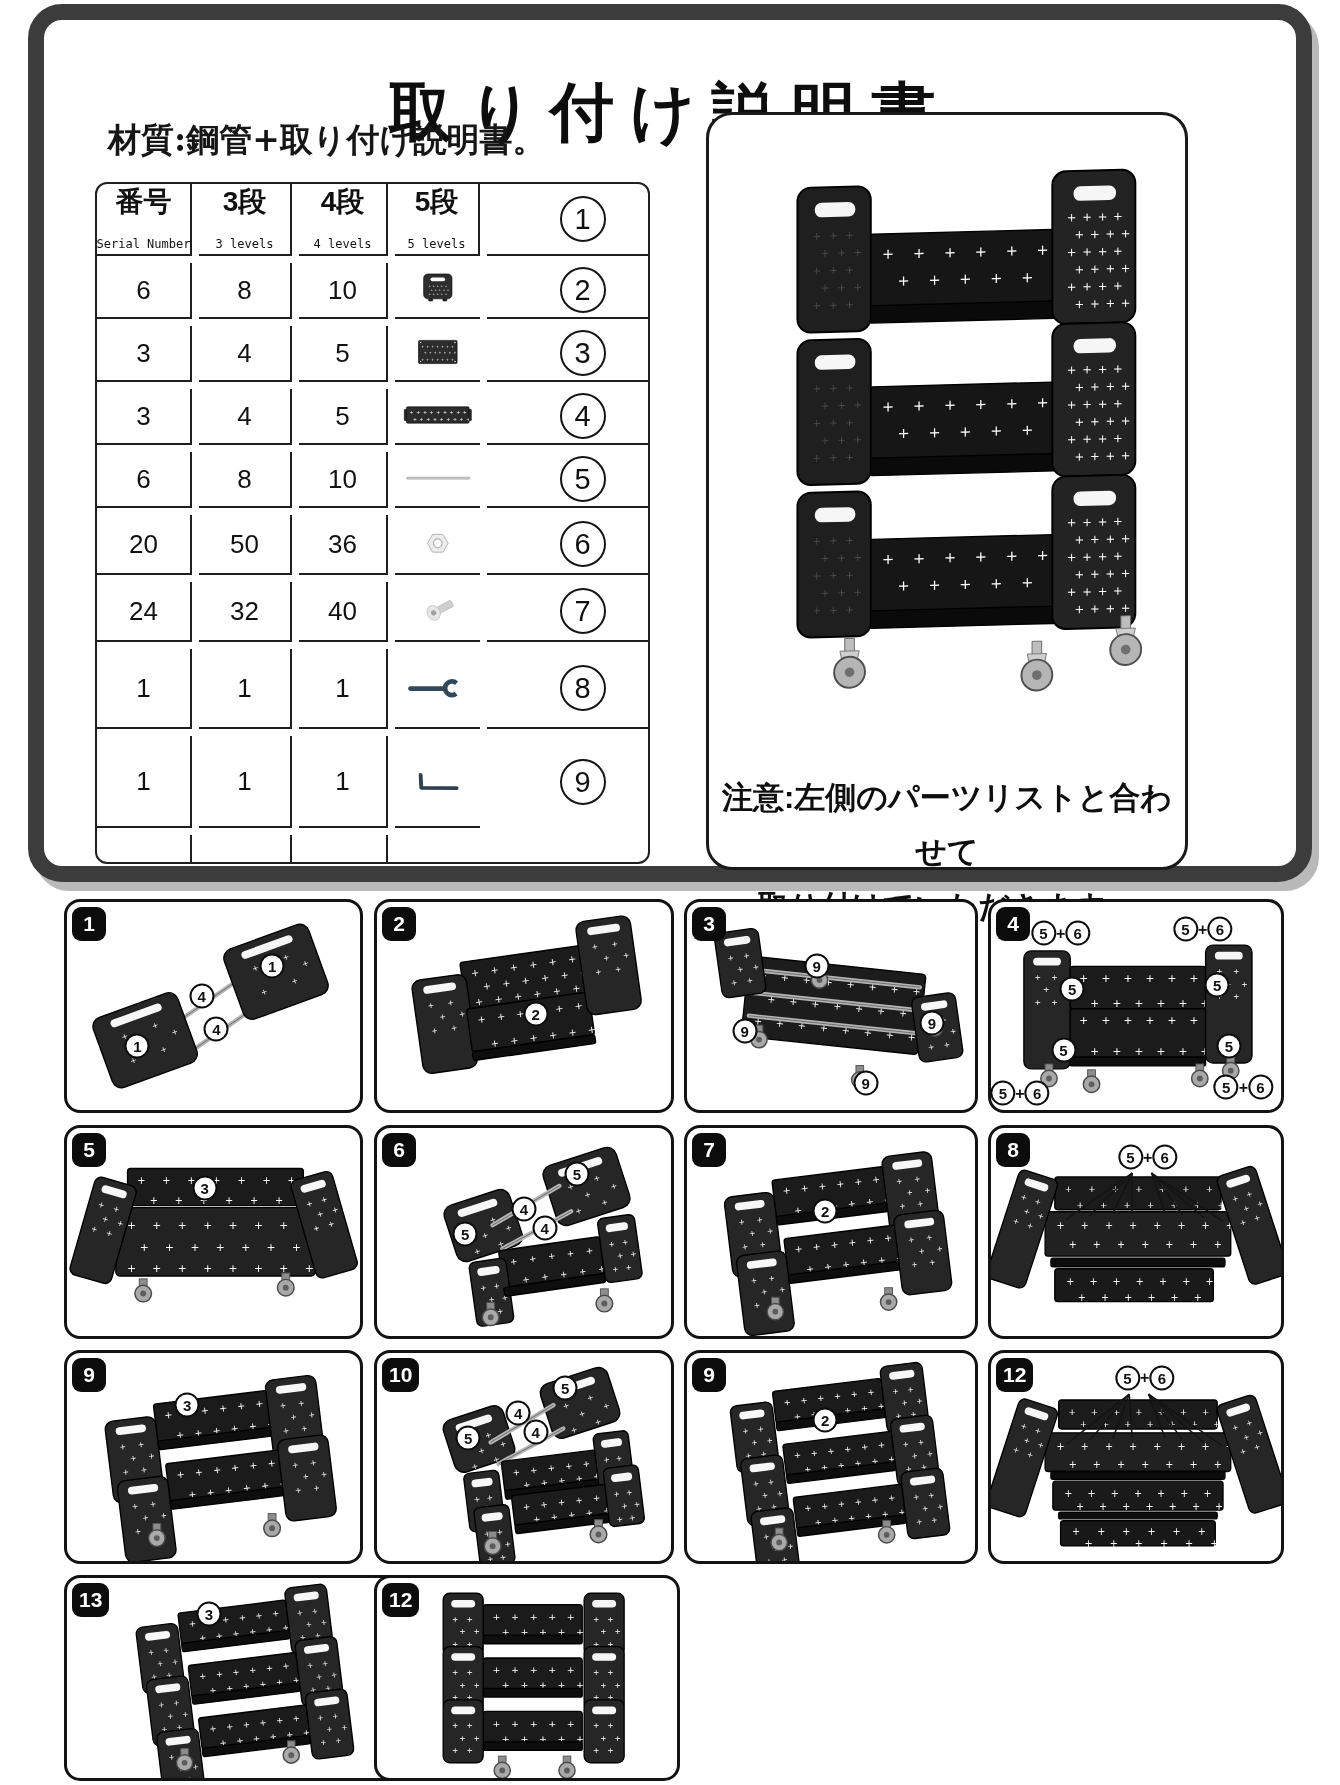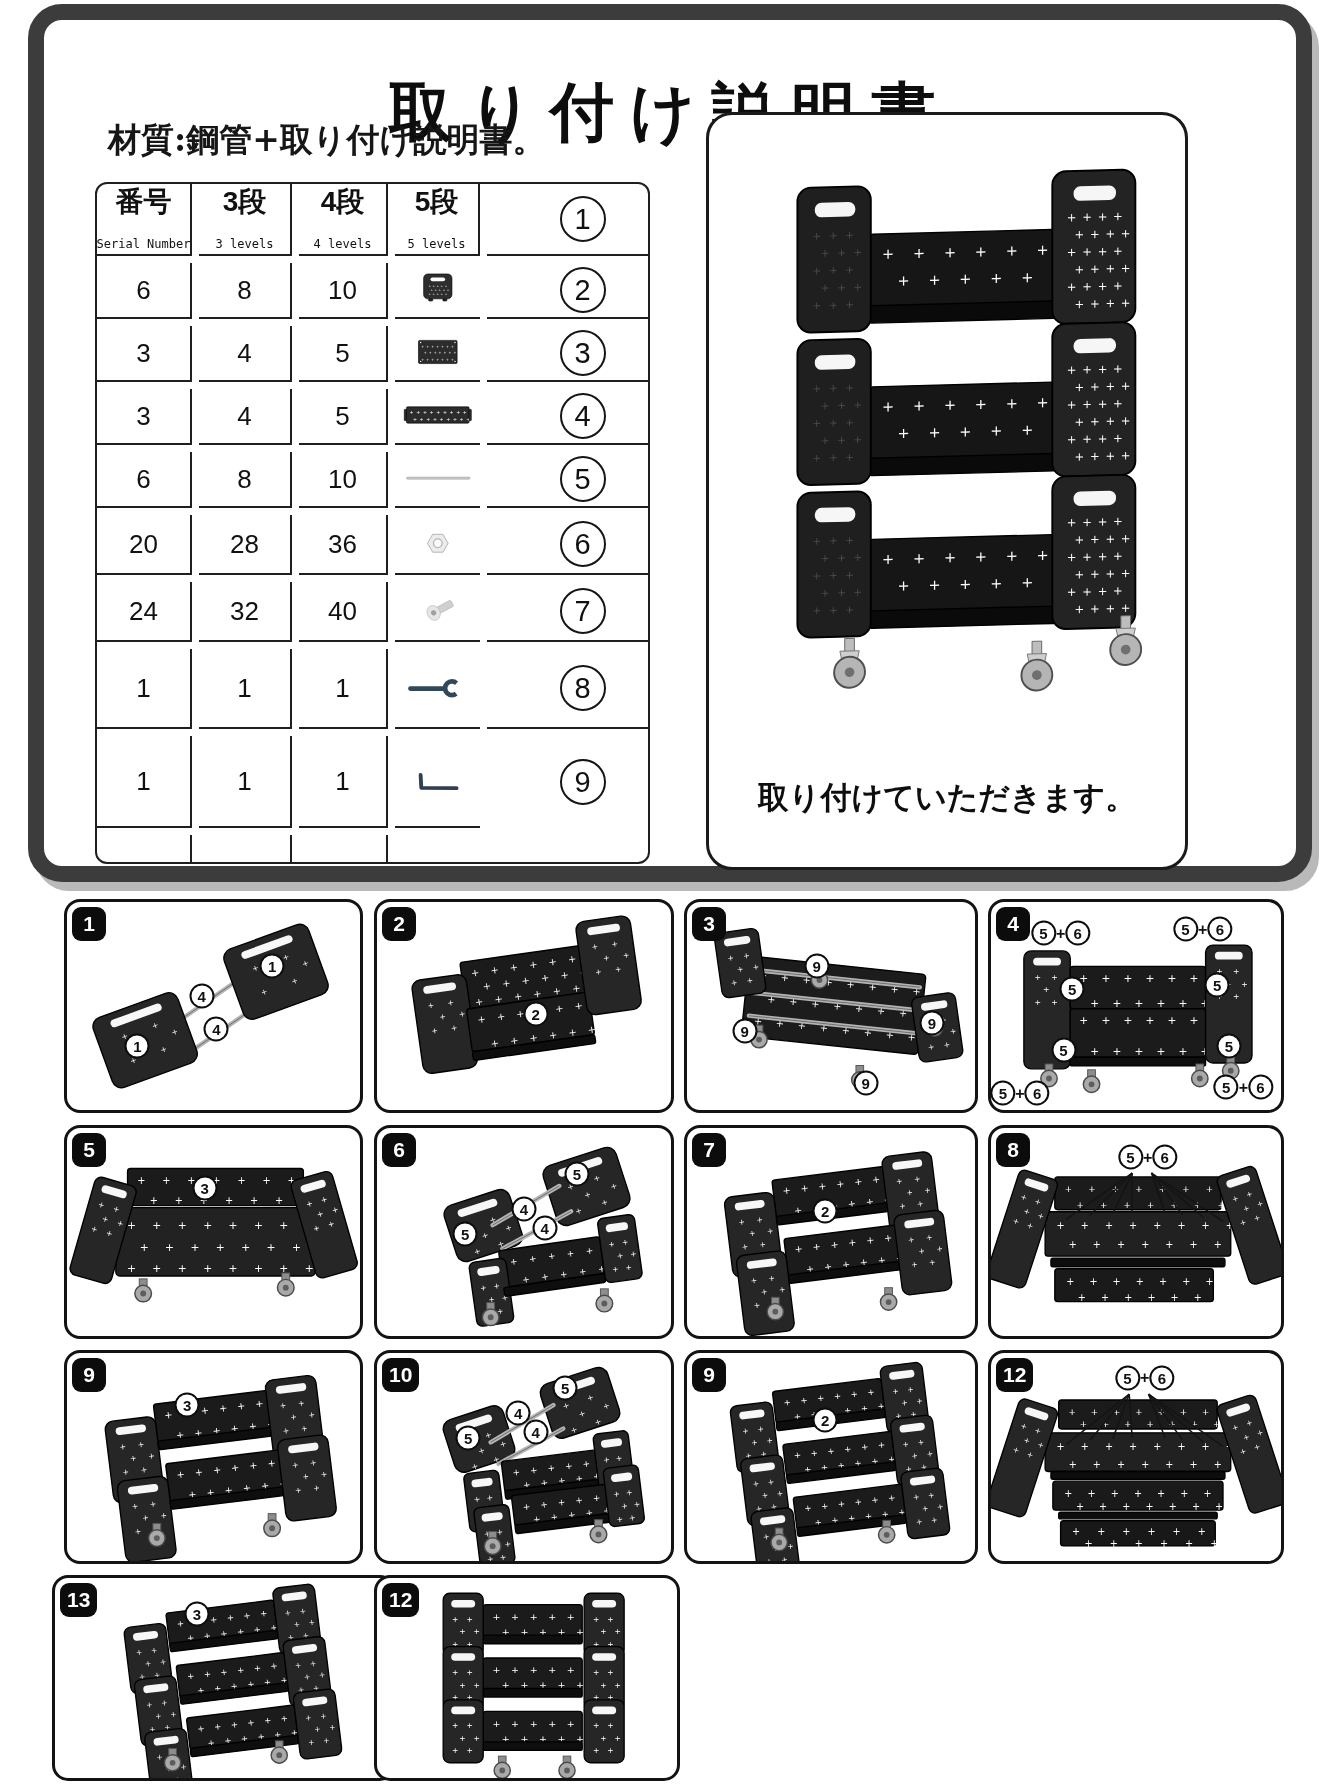--- a/index.html
+++ b/index.html
@@ -234,21 +234,21 @@
         </svg>
       </div>
     </div>
     <div class="cell">
       <span class="ser">5</span>
     </div>
     <div class="cell">
       <span class="qty">20</span>
     </div>
     <div class="cell">
-      <span class="qty">28</span>
+      <span class="qty">50</span>
     </div>
     <div class="cell">
       <span class="qty">36</span>
     </div>
     <div class="cell lastcol">
       <div class="pimg">
         <svg viewBox="0 0 190 90" preserveAspectRatio="xMidYMid meet">
           <polygon points="119,44 107,64.8 83,64.8 71,44 83,23.2 107,23.2" fill="#ececec" stroke="#aaa" stroke-width="2"></polygon>
           <circle cx="95" cy="44" r="10" fill="#fbfbfb" stroke="#b5b5b5" stroke-width="3"></circle>
         </svg>
@@ -526,20 +526,21 @@
           <path d="M296,535 h20 l-3,14 h-14 z" fill="#cfcfcf" stroke="#777"></path>
           <circle cx="306" cy="557" r="16" fill="#b5b5b5" stroke="#4f4f4f" stroke-width="2"></circle>
           <circle cx="306" cy="557" r="5" fill="#6f6f6f"></circle>
           <rect x="393" y="498" width="10" height="14" fill="#bdbdbd" stroke="#666"></rect>
           <path d="M388,511 h20 l-3,14 h-14 z" fill="#cfcfcf" stroke="#777"></path>
           <circle cx="398" cy="533" r="16" fill="#b5b5b5" stroke="#4f4f4f" stroke-width="2"></circle>
           <circle cx="398" cy="533" r="5" fill="#6f6f6f"></circle>
         </g>
       </svg></div>
   <div class="caution">
+    <div>注意:左側のパーツリストと合わせて</div>
     <div>取り付けていただきます。</div>
   </div>
 </div>
 
 <div id="steps">
     <div class="sbox" style="left: 64px; top: 899px; width: 299px; height: 214px;">
       <span class="badge">1</span>
       <div class="ill"><svg viewBox="0 0 300 210" preserveAspectRatio="xMidYMid meet">
           <line x1="112" y1="122" x2="196" y2="64" stroke="#b4b4b4" stroke-width="4.5" stroke-linecap="round"></line>
           <line x1="112" y1="122" x2="196" y2="64" stroke="#6e6e6e" stroke-width="1"></line>
@@ -1625,21 +1626,21 @@
             <line x1="163" y1="40" x2="220" y2="90"></line>
             <line x1="163" y1="40" x2="240" y2="94"></line>
           </g>
         </svg></div>
       <span class="co" style="left:53%;top:12%;">
         <span class="cc">5</span>
         <span class="pp">+</span>
         <span class="cc">6</span>
       </span>
     </div>
-    <div class="sbox" style="left: 52px; top: 1575px; width: 344px; height: 206px;">
+    <div class="sbox" style="left: 64px; top: 1575px; width: 344px; height: 206px;">
       <span class="badge">13</span>
       <div class="ill"><svg viewBox="0 0 300 210" preserveAspectRatio="xMidYMid meet">
           <g transform="rotate(-7 150 108)">
             <rect x="98" y="30" width="114" height="34" rx="3" fill="#1b1b1b" stroke="#000" stroke-width="1.4"></rect>
             <text x="112" y="46" font-size="9" fill="#fff" text-anchor="middle" font-family="'DejaVu Sans',sans-serif">+</text>
             <text x="129.6" y="46" font-size="9" fill="#fff" text-anchor="middle" font-family="'DejaVu Sans',sans-serif">+</text>
             <text x="147.2" y="46" font-size="9" fill="#fff" text-anchor="middle" font-family="'DejaVu Sans',sans-serif">+</text>
             <text x="164.8" y="46" font-size="9" fill="#fff" text-anchor="middle" font-family="'DejaVu Sans',sans-serif">+</text>
             <text x="182.4" y="46" font-size="9" fill="#fff" text-anchor="middle" font-family="'DejaVu Sans',sans-serif">+</text>
             <text x="200" y="46" font-size="9" fill="#fff" text-anchor="middle" font-family="'DejaVu Sans',sans-serif">+</text>

